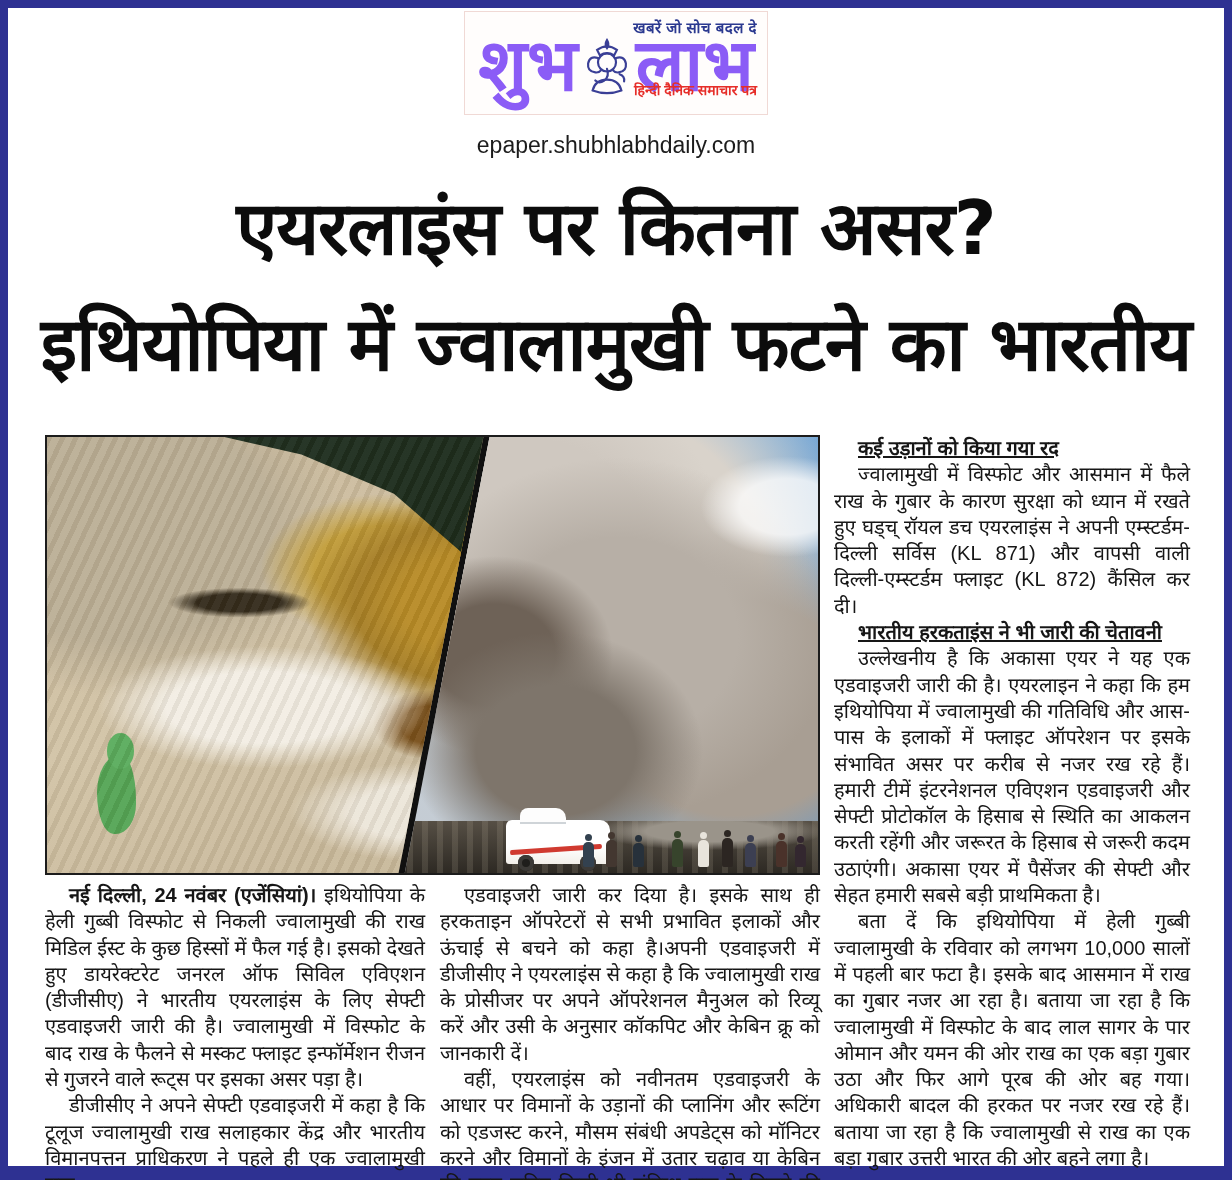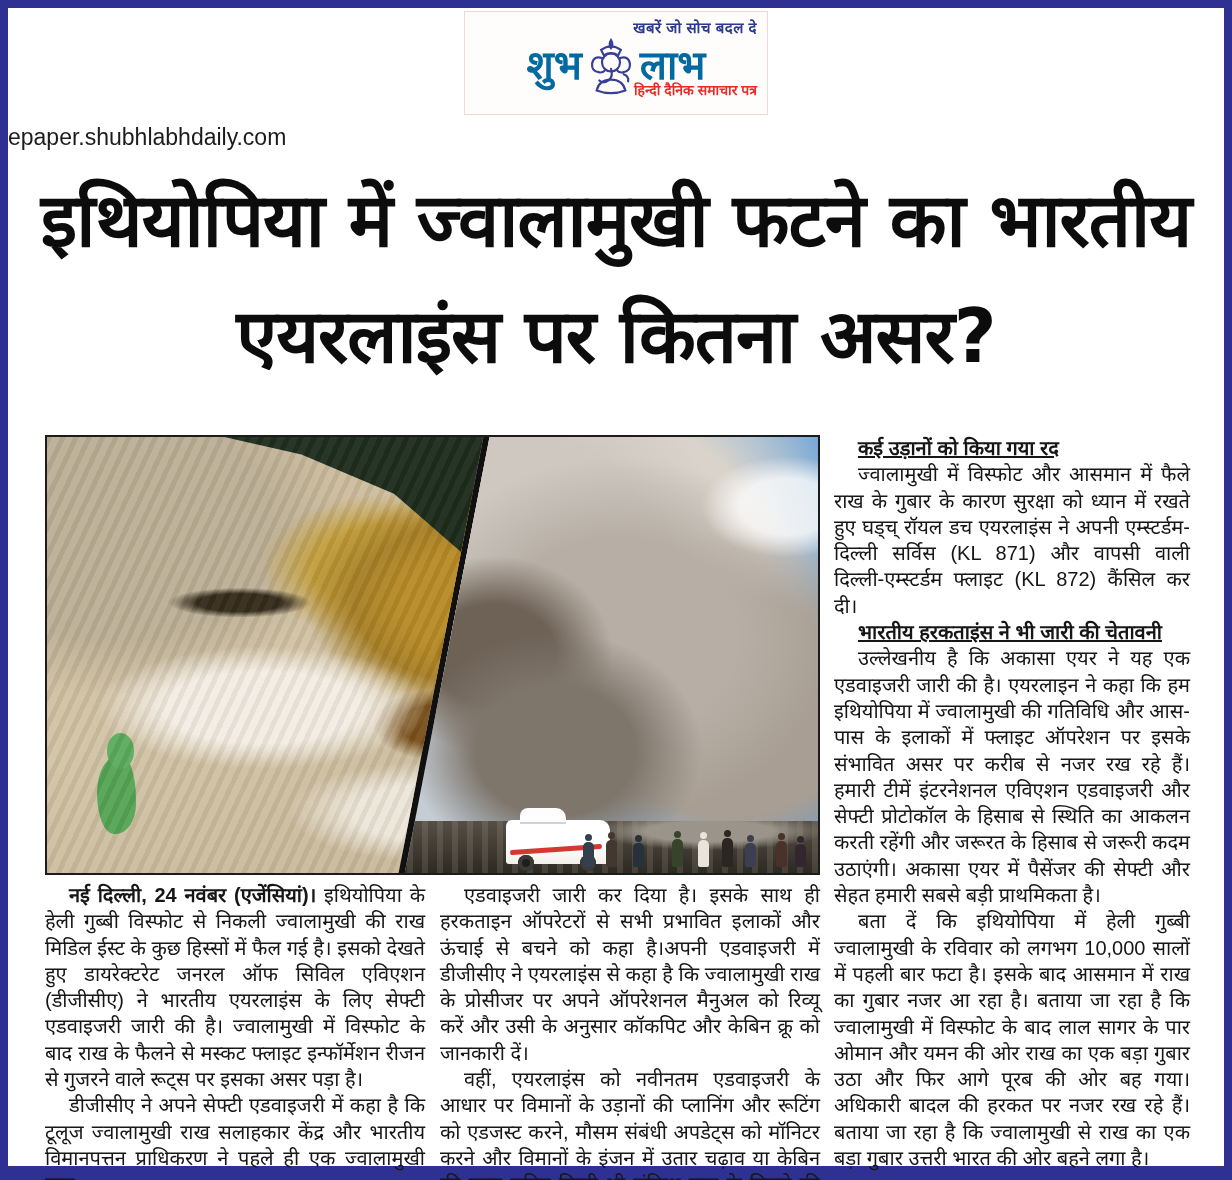--- a/index.html
+++ b/index.html
@@ -28,30 +28,30 @@
   .masthead-tagline {
     position:absolute; top:5px; right:10px;
     color:#2b3990; font-weight:bold; font-size:15px;
     letter-spacing:.5px;
   }
   .masthead-row {
     position:absolute; top:18px; left:6px; right:6px;
     display:flex; align-items:center; justify-content:center; gap:2px;
   }
   .masthead-word {
-    color:#0369a1; font-weight:bold; font-size:40px; line-height:60px;
+    color:#8b5cf6; font-weight:bold; font-size:72px; line-height:60px;
     font-family:"DejaVu Sans",sans-serif;
   }
   .ganesha { width:54px; height:66px; flex:0 0 auto; margin-top:4px; }
   .masthead-subtitle {
     position:absolute; bottom:15px; right:10px;
     color:#e62e29; font-weight:bold; font-size:14px;
   }
 
-  .site-lines { margin-top:9px; color:#1c1c1c; }
+  .site-lines { text-align:center; margin-top:17px; color:#1c1c1c; }
   .site-url   { font-size:23px; line-height:26px; }
   .site-date  { font-size:23px; line-height:26px; }
 
   
   .headline {
     text-align:center; font-weight:bold; color:#0c0c0c;
     font-size:74px; line-height:116px;
     margin-top:12px;
     font-family:"DejaVu Sans",sans-serif;
     letter-spacing:-1px;
@@ -180,22 +180,22 @@
       <span class="masthead-word">लाभ</span>
     </div>
     <div class="masthead-subtitle">हिन्दी दैनिक समाचार पत्र</div>
   </div>
 
   <div class="site-lines">
     <div class="site-url">epaper.shubhlabhdaily.com</div>
   </div>
 
   <div class="headline">
+    <div>एयरलाइंस पर कितना असर?</div>
     <div>इथियोपिया में ज्वालामुखी फटने का भारतीय</div>
-    <div>एयरलाइंस पर कितना असर?</div>
   </div>
 
   <div class="content">
 
     <div class="left-zone">
 
       <div class="images-block">
         <div class="img-left">
           <div class="sea"></div>
           <div class="green-patch"></div>

